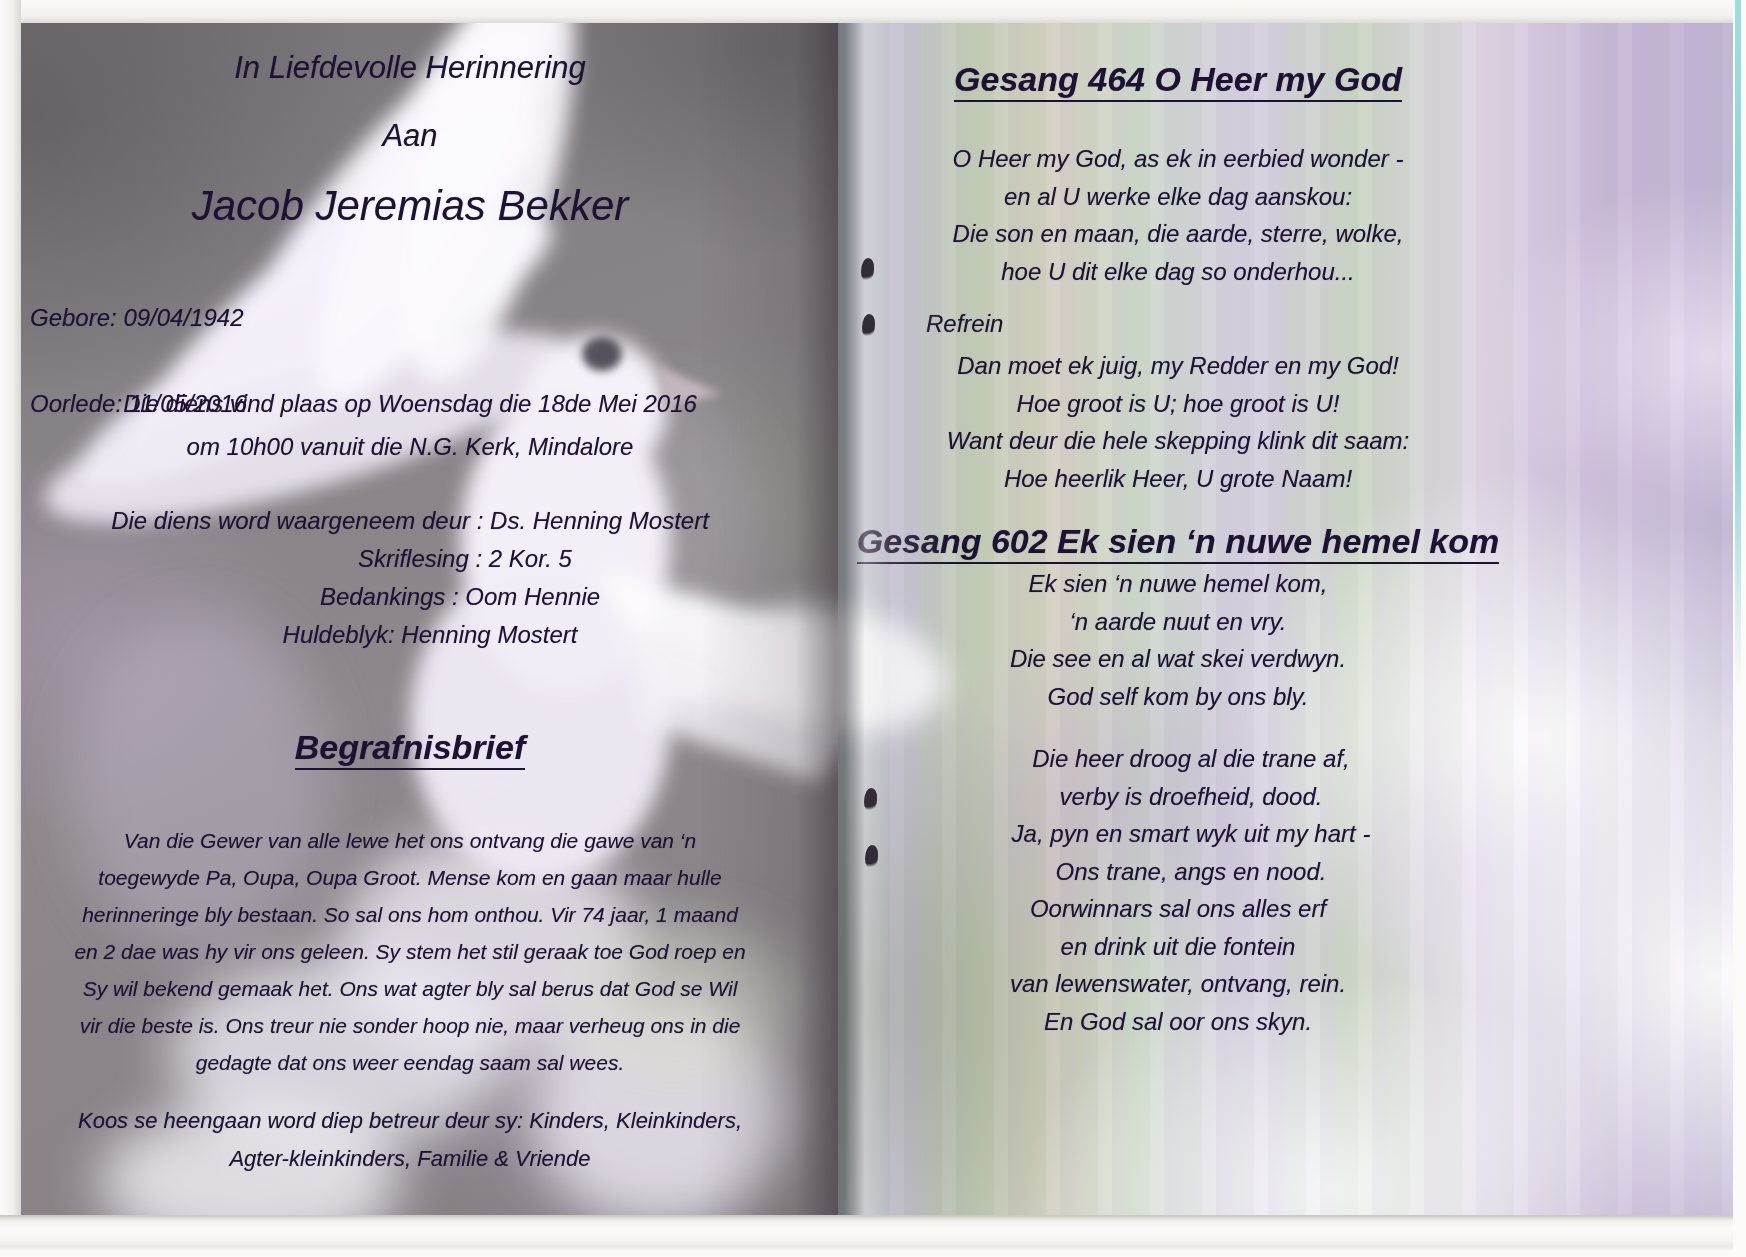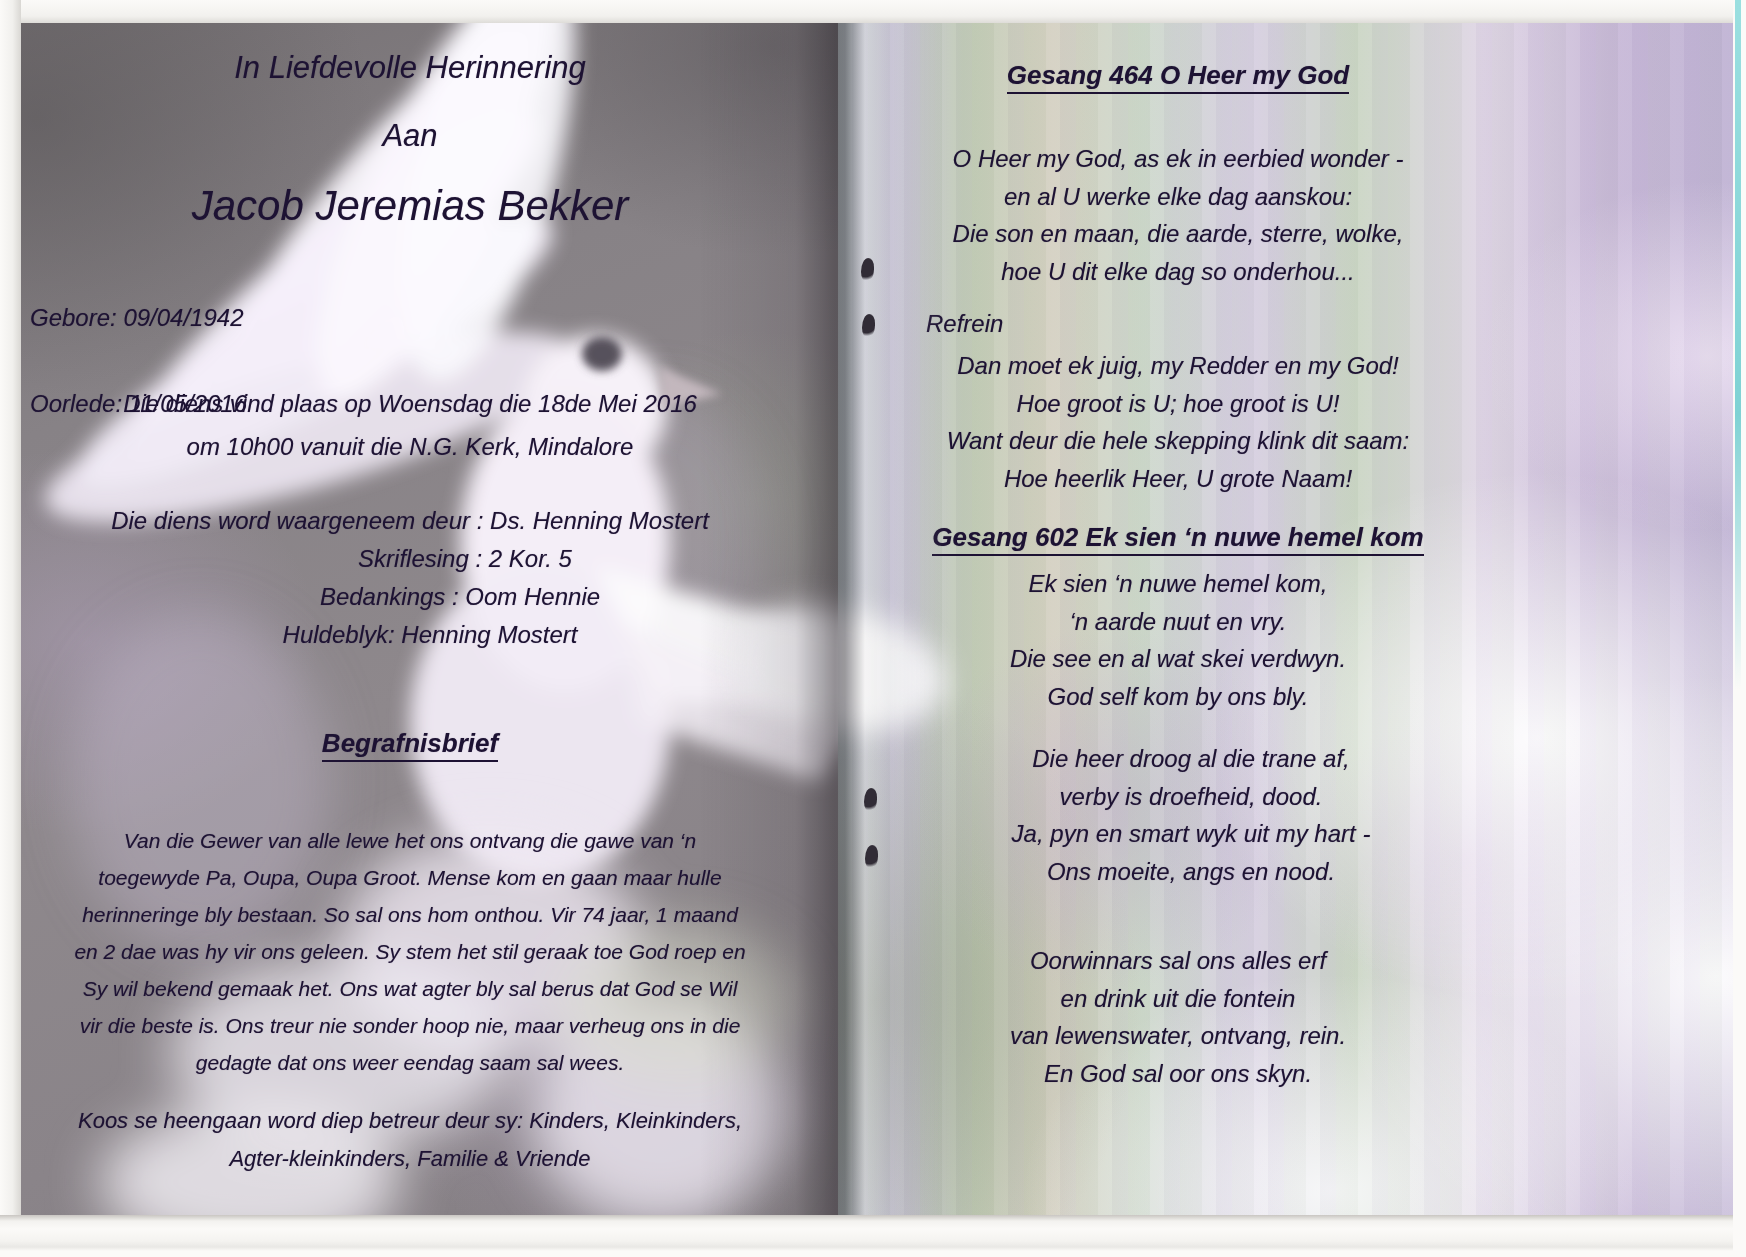--- a/index.html
+++ b/index.html
@@ -34,21 +34,21 @@
   .center{text-align:center;}
   .lp-text{position:absolute;left:10px;top:0;width:760px;}
   .rp-text{position:absolute;left:0;top:0;width:680px;}
   .line{white-space:nowrap;}
   .t-title{font-size:31px;}
   .t-name{font-size:42px;}
   .t-aan{font-size:31px;}
   .t-dates{font-size:24px;display:flex;justify-content:center;gap:58px;}
   .t-service{font-size:24px;line-height:43px;}
   .t-details{font-size:24px;line-height:38px;}
-  .t-heading{font-size:26px;font-weight:600;}
+  .t-heading{font-size:34px;font-weight:600;}
   .t-heading .u{border-bottom:2px solid #1d1233;padding-bottom:1px;display:inline-block;}
   .t-par{font-size:21px;line-height:37px;}
   .t-mourn{font-size:22px;line-height:38px;}
   .t-verse{font-size:24px;line-height:37.5px;}
   .t-refrein{font-size:24px;}
   .edge{position:absolute;pointer-events:none;}
   .edge-bottom{left:0;top:1215px;width:1746px;height:42px;
     background:linear-gradient(180deg,#c9c6c2 0,#f3f2ef 6px,#fbfaf8 14px,#f4f3f0 26px,#e9e8e5 32px,#fbfaf8 36px);}
   .edge-top{left:0;top:0;width:1746px;height:23px;background:linear-gradient(180deg,#fbfaf8 0,#f2f1ee 70%,#dedcd8 100%);}
   .edge-left{left:0;top:0;width:21px;height:1257px;background:linear-gradient(90deg,#fbfaf8 0,#f1f0ed 60%,#d9d7d3 100%);}
@@ -180,24 +180,24 @@
         <div class="line">Ek sien ‘n nuwe hemel kom,</div>
         <div class="line">‘n aarde nuut en vry.</div>
         <div class="line">Die see en al wat skei verdwyn.</div>
         <div class="line">God self kom by ons bly.</div>
       </div>
 
       <div class="txt center t-verse" style="top:718px;width:680px;margin-left:13px;">
         <div class="line">Die heer droog al die trane af,</div>
         <div class="line">verby is droefheid, dood.</div>
         <div class="line">Ja, pyn en smart wyk uit my hart -</div>
-        <div class="line">Ons moeite, angs en nood.</div>
-      </div>
-
-      <div class="txt center t-verse" style="top:920px;width:680px;text-align:center;">
+        <div class="line">Ons trane, angs en nood.</div>
+      </div>
+
+      <div class="txt center t-verse" style="top:868px;width:680px;text-align:center;">
         <div class="line">Oorwinnars sal ons alles erf</div>
         <div class="line">en drink uit die fontein</div>
         <div class="line">van lewenswater, ontvang, rein.</div>
         <div class="line">En God sal oor ons skyn.</div>
       </div>
     </div>
   </div>
 
   <div class="wingtip"></div>
 

